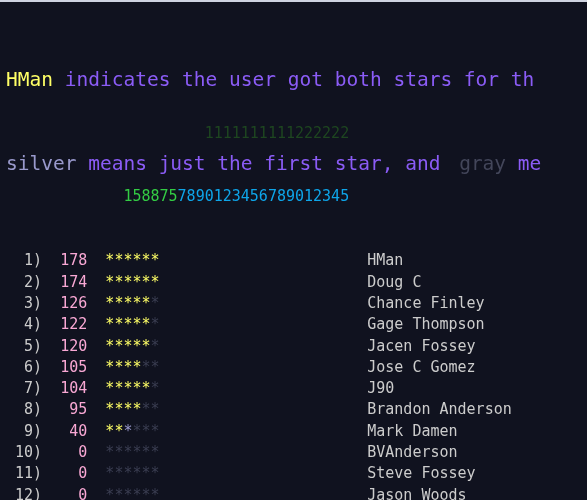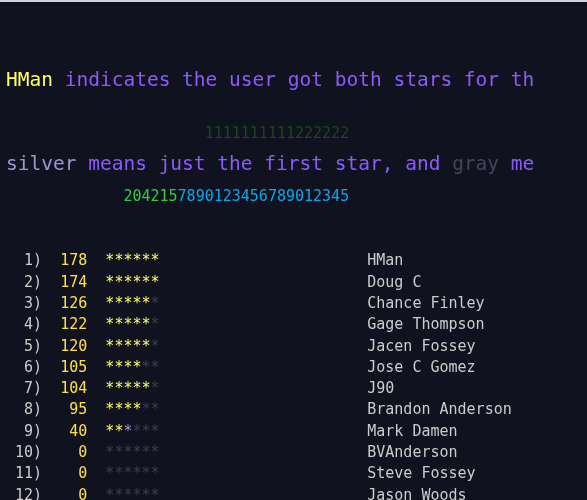--- a/index.html
+++ b/index.html
@@ -37,21 +37,21 @@
     top: 8px;
     font-size: 19.5px;
     line-height: 28px;
     letter-spacing: 0px;
     white-space: pre;
     color: #cccccc;
   }
   .legend .ln { display: block; }
   .gold-word  { color: #ffff66; }
   .silver-word{ color: #9999cc; }
-  .gray-word  { color: #43465a; }
+  .gray-word  { color: #43465a; margin-left: 7px; }
   .plain-word { color: #8b5cf6; }
 
   .board {
     position: absolute;
     left: 6px;
     top: 78px;
     font-size: 15px;
     line-height: 21.3px;
     white-space: pre;
   }
@@ -62,38 +62,38 @@
   }
   .hdr .hl { color: #33cc44; }
   .hdr .dim { color: #0ea5e9; }
 
   .row {
     display: block;
     white-space: pre;
     color: #cccccc;
   }
   .rank   { color: #cccccc; }
-  .score  { color: #fde047; }
+  .score  { color: #f9a8d4; }
   .stars  { letter-spacing: 0px; }
   .s-gold { color: #ffff66; }
   .s-silv { color: #9999cc; }
   .s-gray { color: #3b3e52; }
   .name   { color: #cccccc; }
 </style>
 </head>
 <body>
 
 <div id="top-strip"></div>
 
 <div id="page">
 
   <div class="legend">
     <span class="ln" id="legend-line-1"><span class="gold-word">HMan</span><span class="plain-word"> indicates the user got both stars for th</span></span>
     <span class="ln" id="legend-line-2"><span class="silver-word">silver</span><span class="plain-word"> means just the first star, and </span><span class="gray-word">gray</span><span class="plain-word"> me</span></span>
   </div>
 
   <div class="board">
     <span class="hdr" id="day-header-tens">                      1111111111222222</span>
-    <span class="hdr" id="day-header-ones"><span>             </span><span class="hl">204215</span><span class="dim">7890123456789012345</span></span>
+    <span class="hdr" id="day-header-ones"><span>             </span><span class="hl">158875</span><span class="dim">7890123456789012345</span></span>
     <div id="rows-container"><div class="row"><span class="rank">  1)</span><span class="score">  178</span><span>  </span><span class="stars"><span class="s-gold">*</span><span class="s-gold">*</span><span class="s-gold">*</span><span class="s-gold">*</span><span class="s-gold">*</span><span class="s-gold">*</span></span><span>                       </span><span class="name">HMan</span></div><div class="row"><span class="rank">  2)</span><span class="score">  174</span><span>  </span><span class="stars"><span class="s-gold">*</span><span class="s-gold">*</span><span class="s-gold">*</span><span class="s-gold">*</span><span class="s-gold">*</span><span class="s-gold">*</span></span><span>                       </span><span class="name">Doug C</span></div><div class="row"><span class="rank">  3)</span><span class="score">  126</span><span>  </span><span class="stars"><span class="s-gold">*</span><span class="s-gold">*</span><span class="s-gold">*</span><span class="s-gold">*</span><span class="s-gold">*</span><span class="s-gray">*</span></span><span>                       </span><span class="name">Chance Finley</span></div><div class="row"><span class="rank">  4)</span><span class="score">  122</span><span>  </span><span class="stars"><span class="s-gold">*</span><span class="s-gold">*</span><span class="s-gold">*</span><span class="s-gold">*</span><span class="s-gold">*</span><span class="s-gray">*</span></span><span>                       </span><span class="name">Gage Thompson</span></div><div class="row"><span class="rank">  5)</span><span class="score">  120</span><span>  </span><span class="stars"><span class="s-gold">*</span><span class="s-gold">*</span><span class="s-gold">*</span><span class="s-gold">*</span><span class="s-gold">*</span><span class="s-gray">*</span></span><span>                       </span><span class="name">Jacen Fossey</span></div><div class="row"><span class="rank">  6)</span><span class="score">  105</span><span>  </span><span class="stars"><span class="s-gold">*</span><span class="s-gold">*</span><span class="s-gold">*</span><span class="s-gold">*</span><span class="s-gray">*</span><span class="s-gray">*</span></span><span>                       </span><span class="name">Jose C Gomez</span></div><div class="row"><span class="rank">  7)</span><span class="score">  104</span><span>  </span><span class="stars"><span class="s-gold">*</span><span class="s-gold">*</span><span class="s-gold">*</span><span class="s-gold">*</span><span class="s-gold">*</span><span class="s-gray">*</span></span><span>                       </span><span class="name">J90</span></div><div class="row"><span class="rank">  8)</span><span class="score">   95</span><span>  </span><span class="stars"><span class="s-gold">*</span><span class="s-gold">*</span><span class="s-gold">*</span><span class="s-gold">*</span><span class="s-gray">*</span><span class="s-gray">*</span></span><span>                       </span><span class="name">Brandon Anderson</span></div><div class="row"><span class="rank">  9)</span><span class="score">   40</span><span>  </span><span class="stars"><span class="s-gold">*</span><span class="s-gold">*</span><span class="s-silv">*</span><span class="s-gray">*</span><span class="s-gray">*</span><span class="s-gray">*</span></span><span>                       </span><span class="name">Mark Damen</span></div><div class="row"><span class="rank"> 10)</span><span class="score">    0</span><span>  </span><span class="stars"><span class="s-gray">*</span><span class="s-gray">*</span><span class="s-gray">*</span><span class="s-gray">*</span><span class="s-gray">*</span><span class="s-gray">*</span></span><span>                       </span><span class="name">BVAnderson</span></div><div class="row"><span class="rank"> 11)</span><span class="score">    0</span><span>  </span><span class="stars"><span class="s-gray">*</span><span class="s-gray">*</span><span class="s-gray">*</span><span class="s-gray">*</span><span class="s-gray">*</span><span class="s-gray">*</span></span><span>                       </span><span class="name">Steve Fossey</span></div><div class="row"><span class="rank"> 12)</span><span class="score">    0</span><span>  </span><span class="stars"><span class="s-gray">*</span><span class="s-gray">*</span><span class="s-gray">*</span><span class="s-gray">*</span><span class="s-gray">*</span><span class="s-gray">*</span></span><span>                       </span><span class="name">Jason Woods</span></div></div>
   </div>
 
 </div>
 
 </body></html>

